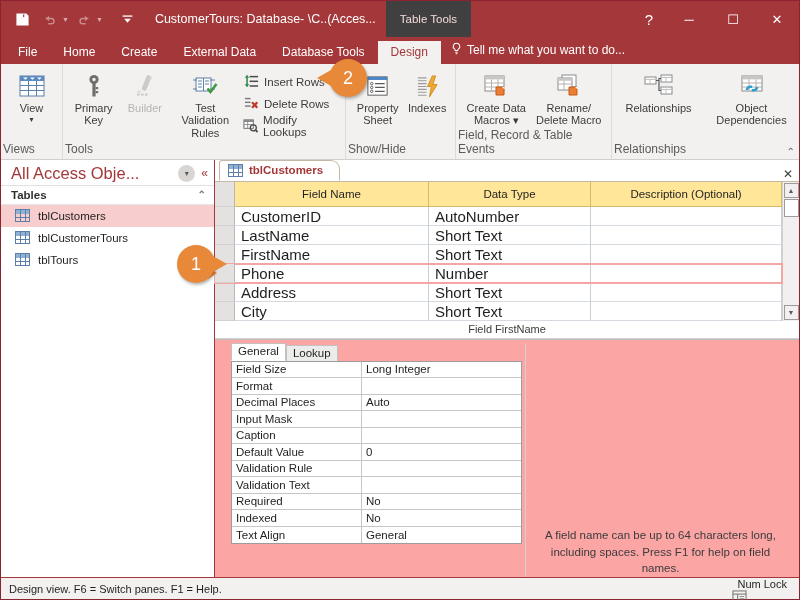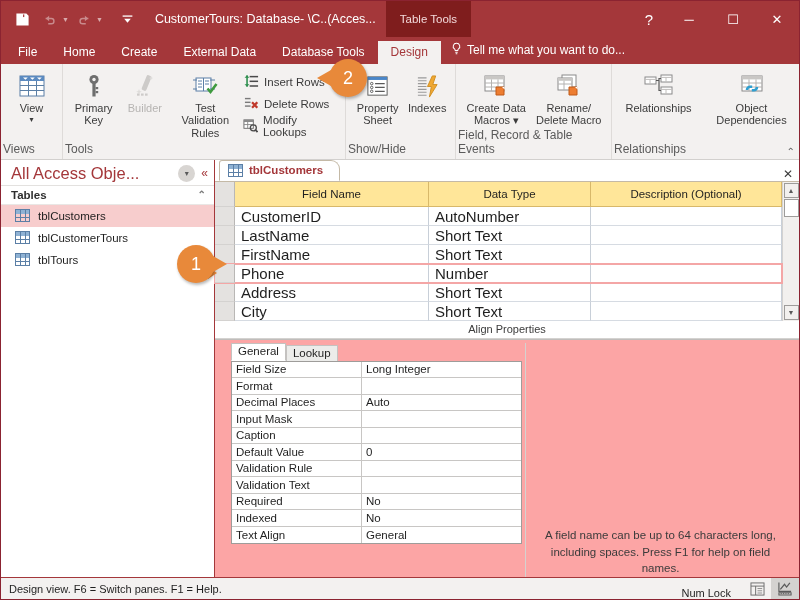--- a/index.html
+++ b/index.html
@@ -35,21 +35,21 @@
   .qat-btn svg { display: block; }
   .caret { font-size: 7px; color: #d9a9ab; margin-left: -3px; }
   .title-text {
     color: #ffffff;
     font-size: 12.5px;
     margin-left: 14px;
     white-space: nowrap;
   }
   .ctx-tab {
     margin-left: 10px;
-    background: #7f1d1d;
+    background: #404040;
     color: #f3d9da;
     font-size: 11.5px;
     padding: 9px 14px 10px 14px;
     align-self: stretch;
     display: flex; align-items: center;
   }
   .win-btns {
     margin-left: auto; display: flex; align-items: stretch; height: 100%;
   }
   .win-btn {
@@ -346,21 +346,21 @@
 
   
   .statusbar {
     height: 22px; flex: 0 0 22px;
     background: #f3f1f0;
     border-top: 1px solid #a4373a;
     display: flex; align-items: center;
     font-size: 11px; color: #1f1f1f;
     padding-left: 8px;
   }
-  .sb-right { margin-left: auto; display: flex; align-items: flex-end; height: 100%; }
+  .sb-right { margin-left: auto; display: flex; align-items: flex-start; height: 100%; flex-direction: column; }
   .numlock { padding: 0 12px; }
   .view-ico {
     width: 28px; height: 100%;
     display: flex; align-items: center; justify-content: center;
   }
   .view-ico.active { background: #d4d2d0; }
 
   
   .callout {
     position: absolute;
@@ -736,21 +736,21 @@
         </div>
 
         <div class="grid-vscroll">
           <div class="sb-arrow">▲</div>
           <div class="sb-thumb"></div>
           <div class="sb-track"></div>
           <div class="sb-arrow">▼</div>
         </div>
       </div>
 
-      <div class="fieldprops-label">Align Properties</div>
+      <div class="fieldprops-label">Field FirstName</div>
 
       <div class="props">
         <div class="props-left">
           <div class="ptabs">
             <div class="ptab active">General</div>
             <div class="ptab">Lookup</div>
           </div>
           <div class="ptable">
             <div class="prow">
               <div class="pname">Field Size</div>

